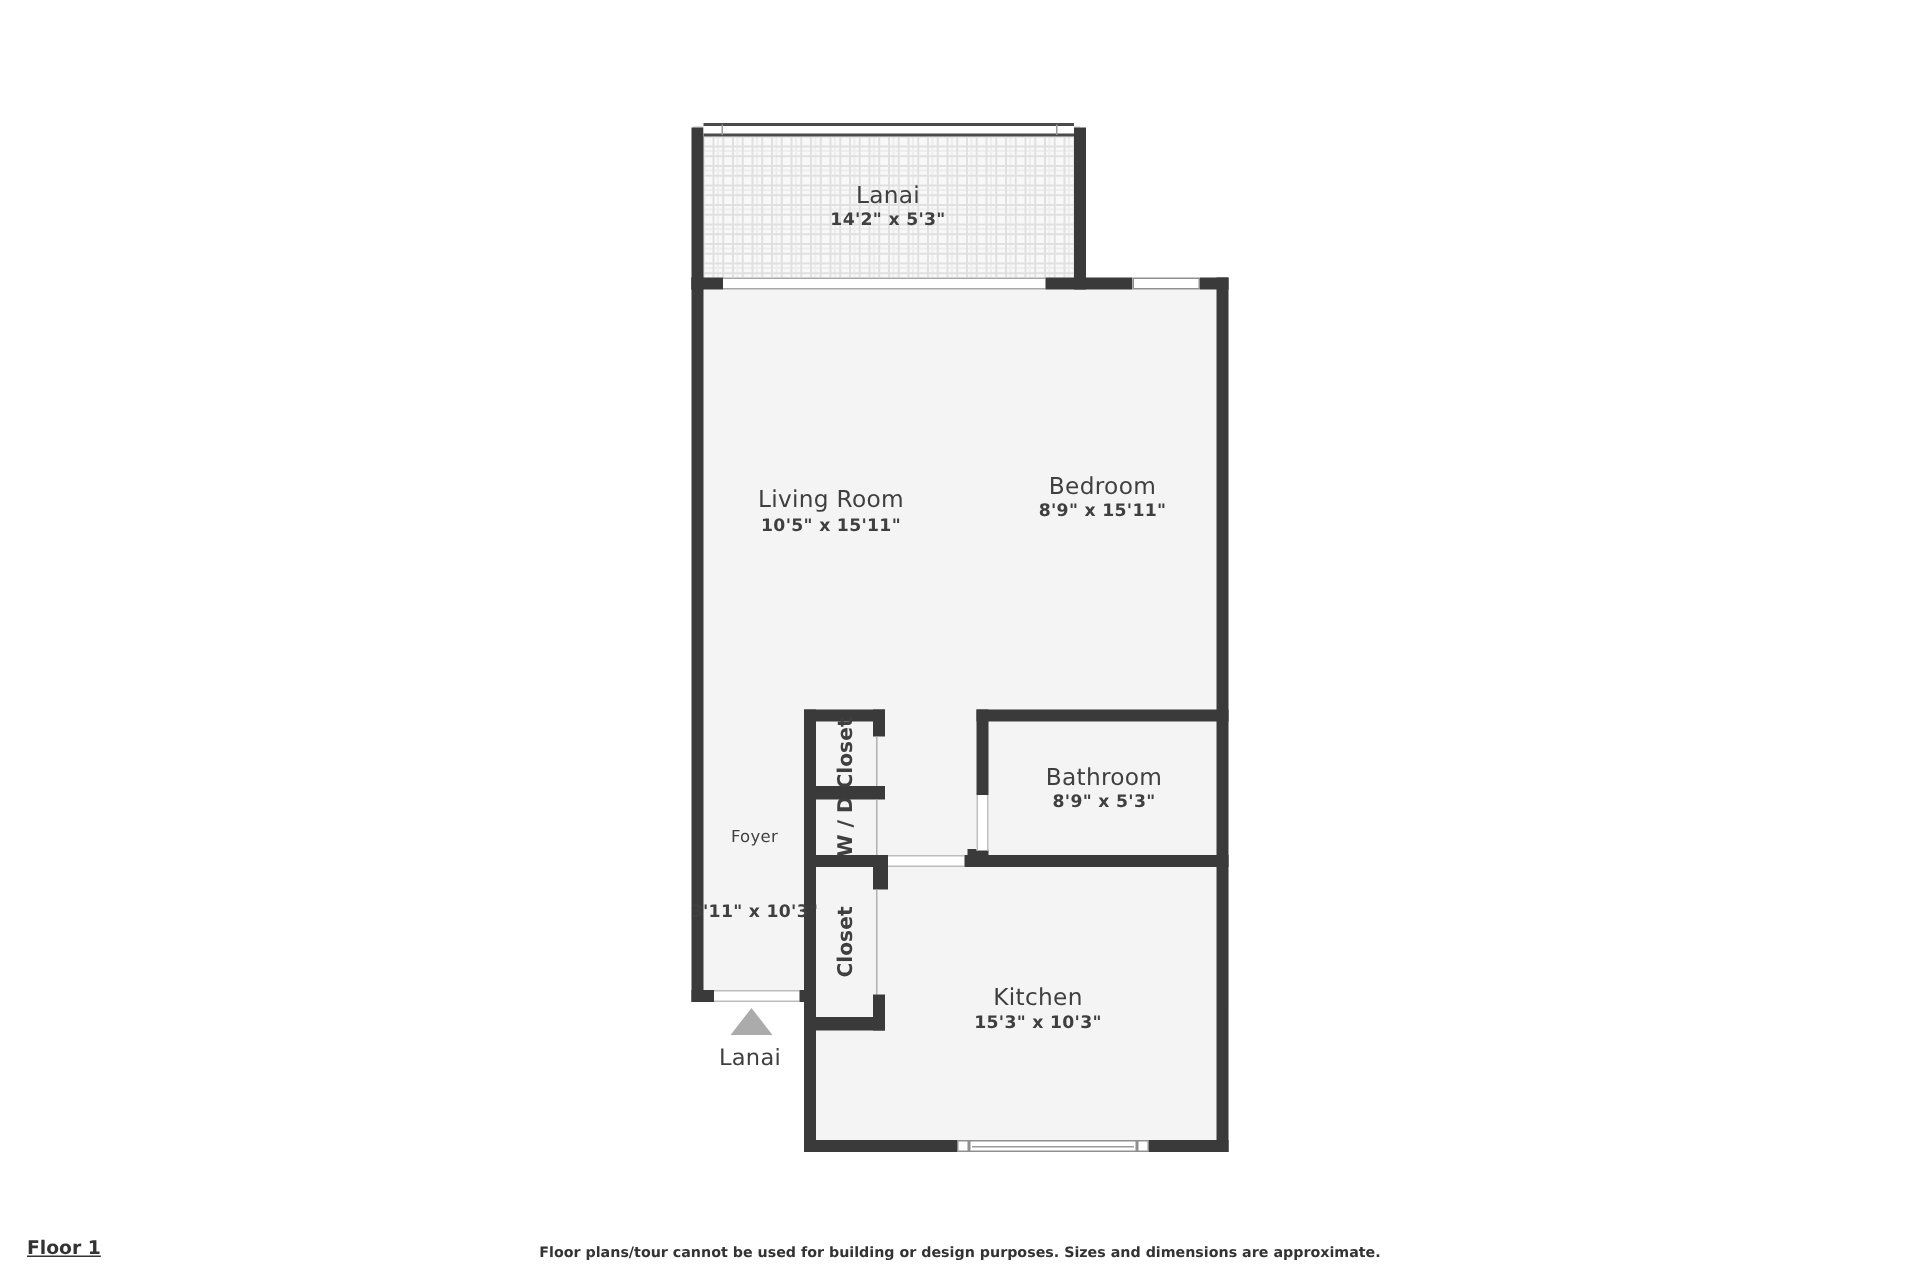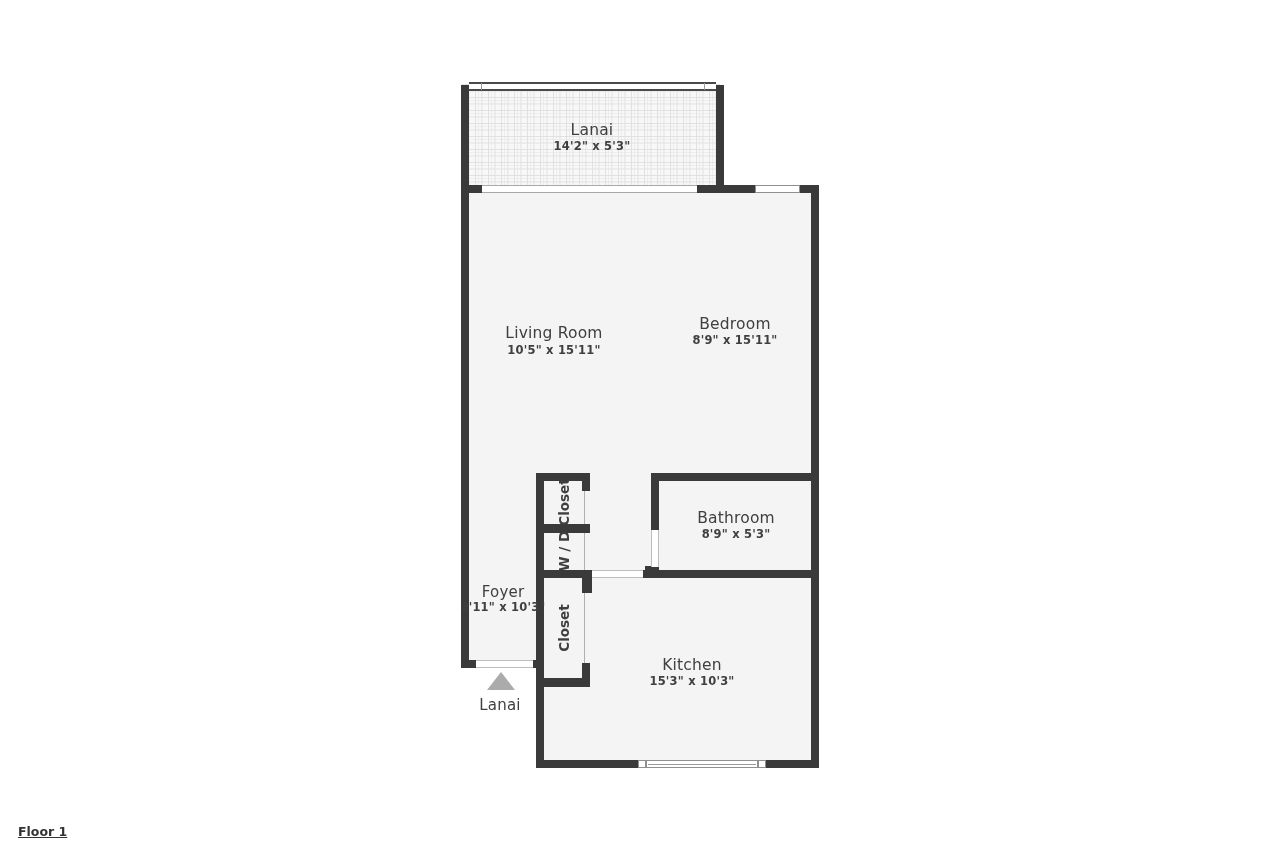--- a/index.html
+++ b/index.html
@@ -150,21 +150,21 @@
     <span>8'9" x 15'11"</span>
   </div>
 
   <div class="abs label room-name center" style="left:736px; top:518px;">
     <span>Bathroom</span>
   </div>
   <div class="abs label room-dims center" style="left:736px; top:534px;">
     <span>8'9" x 5'3"</span>
   </div>
 
-  <div class="abs label room-name center" style="left:503px; top:592px; font-size:15px;">
+  <div class="abs label room-name center" style="left:503px; top:558px; font-size:11px;">
     <span>Foyer</span>
   </div>
   <div class="abs label room-dims center" style="left:503px; top:607px;">
     <span>3'11" x 10'3"</span>
   </div>
 
   <div class="abs label room-name center" style="left:692px; top:665px;">
     <span>Kitchen</span>
   </div>
   <div class="abs label room-dims center" style="left:692px; top:681px;">
@@ -182,14 +182,17 @@
   </div>
 
   <div class="abs entry-arrow" style="left:487px; top:672px;"></div>
   <div class="abs label room-name center" style="left:500px; top:705px; font-size:15px;">
     <span>Lanai</span>
   </div>
 
   <div class="abs footer-floor" style="left:18px; top:824px;">
     <span>Floor 1</span>
   </div>
+  <div class="abs footer-disclaimer" style="left:0px; top:830px;">
+    <span>Floor plans/tour cannot be used for building or design purposes. Sizes and dimensions are approximate.</span>
+  </div>
 
 </div>
 
 </body></html>

